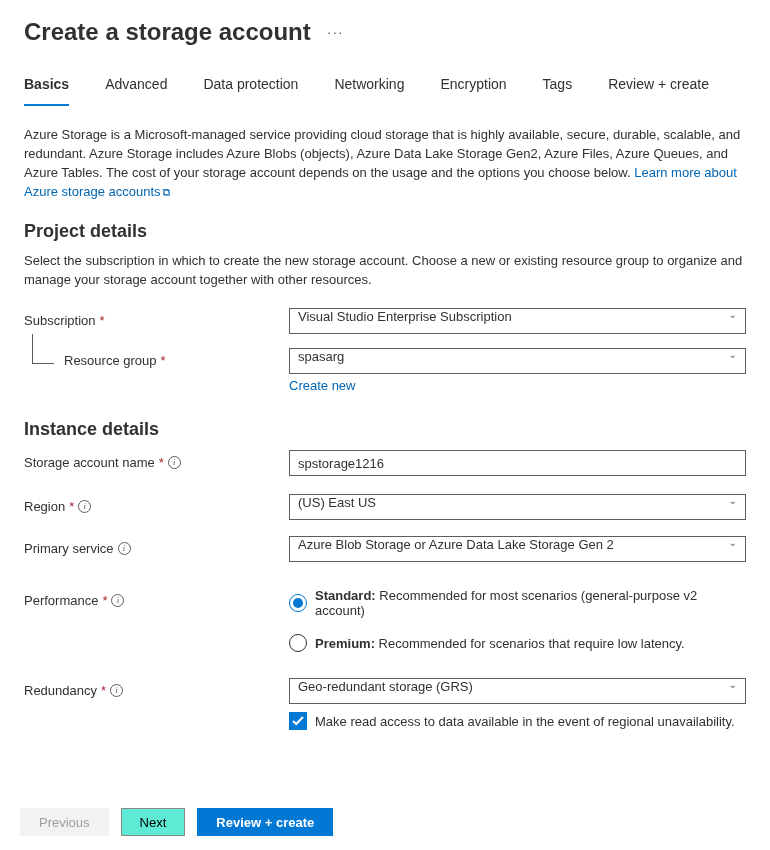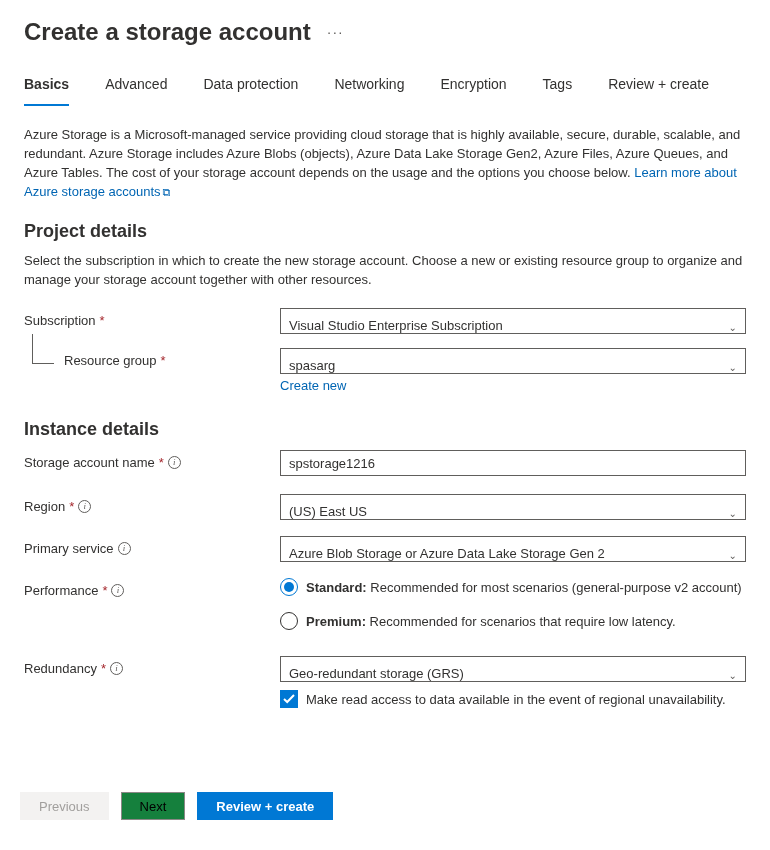--- a/index.html
+++ b/index.html
@@ -68,20 +68,21 @@
       margin-bottom: 10px;
     }
     .section-desc {
       line-height: 1.45;
       margin-bottom: 18px;
     }
     .form-row {
       display: flex;
       align-items: flex-start;
       margin-bottom: 12px;
+      gap: 9px;
     }
     .form-label {
       width: 256px;
       flex: 0 0 256px;
       padding-top: 5px;
       display: flex;
       align-items: center;
       gap: 4px;
     }
     .form-control {
@@ -108,21 +109,21 @@
     .select-box, .input-box {
       width: 100%;
       height: 26px;
       border: 1px solid #605e5c;
       background: #fff;
       padding: 0 8px;
       font-family: inherit;
       font-size: 13px;
       color: #323130;
       display: flex;
-      align-items: flex-end;
+      align-items: flex-start;
       justify-content: space-between;
       cursor: pointer;
     }
     .input-box { cursor: text; }
     .chevron {
       font-size: 10px;
       color: #605e5c;
     }
     .sub-link {
       color: #0065b3;
@@ -188,35 +189,35 @@
       height: 18px;
       background: #0078d4;
       display: inline-flex;
       align-items: center;
       justify-content: center;
       flex-shrink: 0;
     }
     .checkbox svg { width: 12px; height: 12px; }
     .footer {
       position: absolute;
-      bottom: 16px;
+      bottom: 0;
       left: 0;
       right: 0;
       padding: 14px 20px;
       display: flex;
       gap: 12px;
     }
     .btn {
       height: 28px;
       padding: 0 18px;
       font-family: inherit;
       font-size: 13px;
       cursor: pointer;
       border: 1px solid #8a8886;
-      background: #15803d;
+      background: #5eead4;
     }
     .btn.disabled {
       background: #f3f2f1;
       color: #a19f9d;
       border-color: #f3f2f1;
       cursor: default;
     }
     .btn.primary {
       background: #0078d4;
       border-color: #0078d4;
@@ -318,21 +319,21 @@
       <span class="info-icon">i</span>
     </div>
     <div class="form-control">
       <div class="select-box" style="border-width:1.5px;">
         <span>Azure Blob Storage or Azure Data Lake Storage Gen 2</span>
         <span class="chevron">⌄</span>
       </div>
     </div>
   </div>
 
-  <div class="form-row" style="margin-top:16px;">
+  <div class="form-row" style="margin-top:26px;">
     <div class="form-label">
       <span>Performance</span> 
           <span class="req">*</span>
       <span class="info-icon">i</span>
     </div>
     <div class="form-control">
       <div class="radio-row">
         <span class="radio checked"></span>
         <span><b>Standard:</b><span> Recommended for most scenarios (general-purpose v2 account)</span></span>
       </div>

